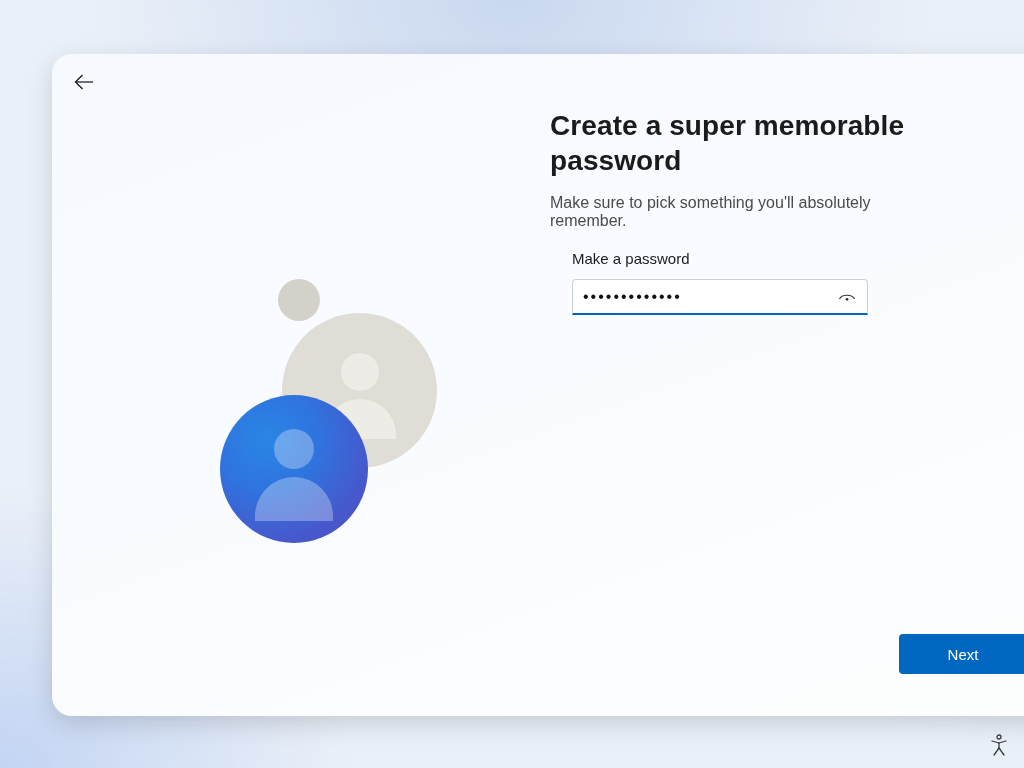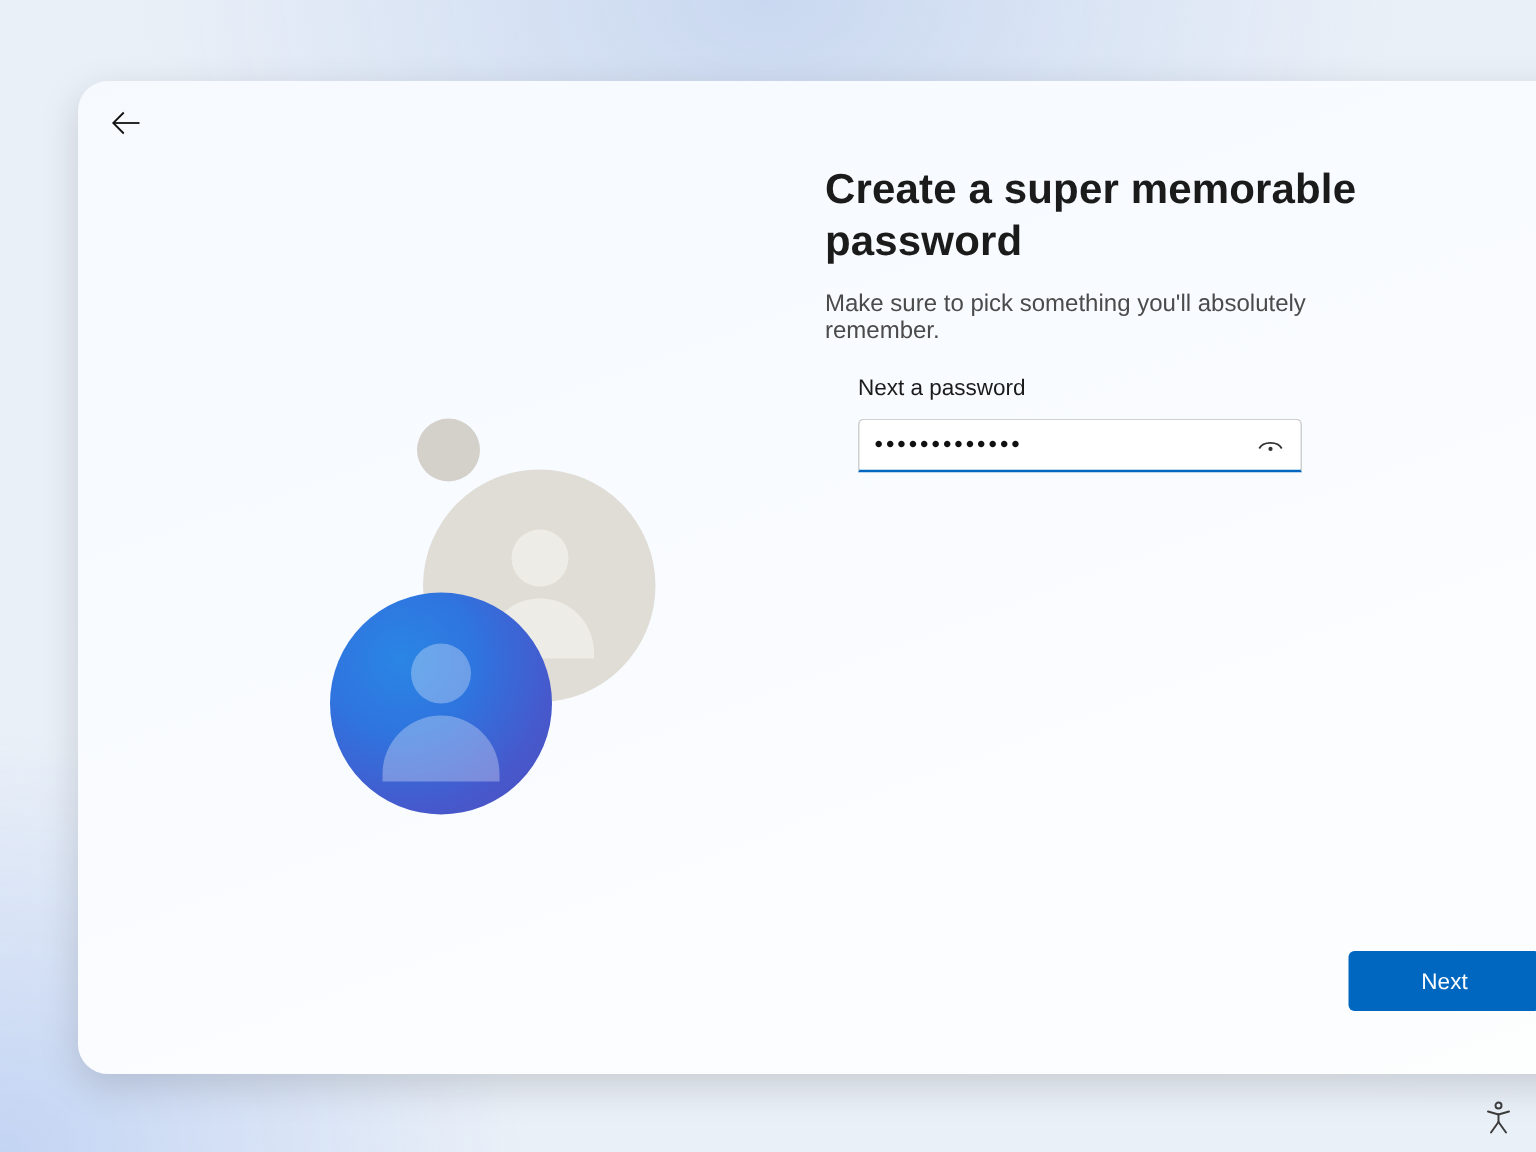--- a/index.html
+++ b/index.html
@@ -226,21 +226,21 @@
         <div class="body"></div>
     </div>
   </div>
 
   <div class="content">
     <h1>Create a super memorable password</h1>
     <p class="subtitle">Make sure to pick something you'll absolutely remember.</p>
   </div>
 
   <div class="field-block">
-    <div class="field-label">Next a password</div>
+    <div class="field-label">Make a password</div>
     <div class="input-wrap">
       <input type="text" autocomplete="off" spellcheck="false" value="•••••••••••••" style="">
       <div class="reveal-btn">
         <svg width="18" height="14" viewBox="0 0 18 14" fill="none" stroke="currentColor" stroke-width="1.2">
           <path d="M1.5 9 C4 4, 14 4, 16.5 9"></path>
           <circle cx="9" cy="9.3" r="1.4" fill="currentColor" stroke="none"></circle>
         </svg>
       </div>
     </div>
   </div>

